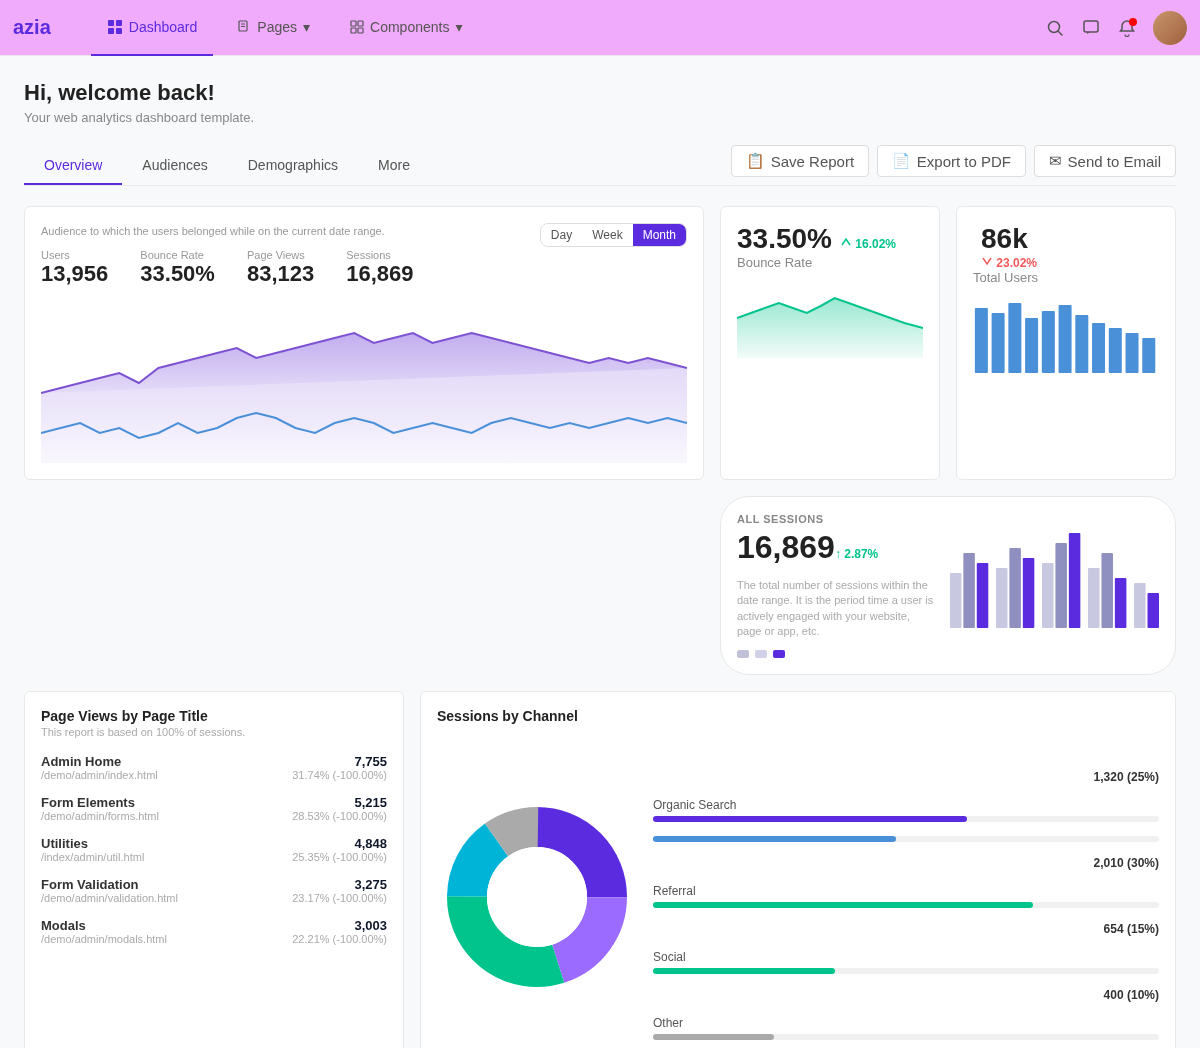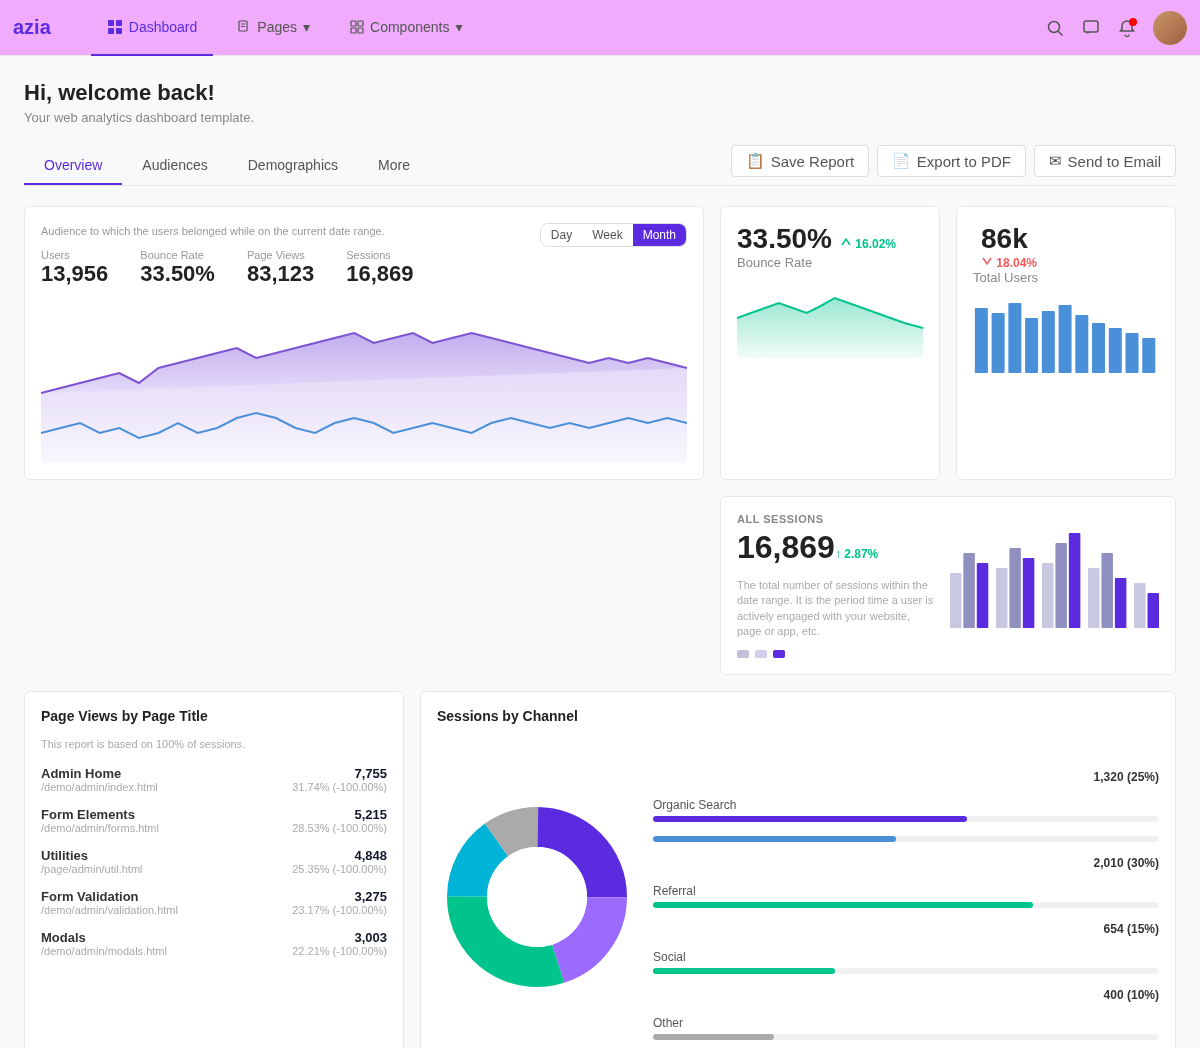--- a/index.html
+++ b/index.html
@@ -74,21 +74,21 @@
     .sessions-label { font-size: 11px; font-weight: 700; color: #888; text-transform: uppercase; letter-spacing: 0.5px; }
     .sessions-value { font-size: 32px; font-weight: 700; color: #222; margin: 4px 0; }
     .sessions-change { font-size: 12px; color: #00c48c; font-weight: 600; }
     .sessions-desc { font-size: 11px; color: #aaa; margin-top: 8px; line-height: 1.4; }
     .legend-row { display: flex; gap: 6px; margin-top: 10px; }
     .legend-dot { width: 12px; height: 8px; border-radius: 2px; }
 
     
     .bottom-grid { display: grid; grid-template-columns: 380px 1fr; gap: 16px; margin-bottom: 24px; }
     .page-views-card {}
-    .pv-title { font-size: 14px; font-weight: 700; color: #222; margin-bottom: 14px; }
+    .pv-title { font-size: 14px; font-weight: 700; color: #222; margin-bottom: 2px; }
     .pv-subtitle { font-size: 11px; color: #aaa; margin-bottom: 16px; }
     .pv-row { margin-bottom: 14px; }
     .pv-row-header { display: flex; justify-content: space-between; }
     .pv-page-name { font-size: 13px; font-weight: 700; color: #333; }
     .pv-value { font-size: 13px; font-weight: 700; color: #0f172a; }
     .pv-page-path { font-size: 11px; color: #aaa; }
     .pv-page-pct { font-size: 11px; color: #aaa; }
     .channels-title { font-size: 14px; font-weight: 700; color: #222; margin-bottom: 16px; }
     .donut-wrapper { display: flex; justify-content: center; align-items: center; flex: 0 0 220px; }
     .channel-list { flex: 1; padding-top: 30px; }
@@ -273,21 +273,21 @@
       </div>
     </div>
 
     <div class="card stat-card">
       <div style="display:flex; align-items:baseline;flex-direction:column;">
         <span class="stat-main-value">86k</span>
         <span class="stat-change down">
           <svg width="12" height="12" viewBox="0 0 12 12">
               <polyline points="2,3 6,9 10,3" fill="none" stroke="#f25a5a" stroke-width="1.5"></polyline>
             </svg>
-          <span>18.04%</span>
+          <span>23.02%</span>
         </span>
       </div>
       <div class="stat-label">Total Users</div>
 
       <div class="mini-chart">
         <svg viewBox="0 0 200 80" class="chart-svg" preserveAspectRatio="none">
           <rect x="2" y="15" width="14" height="65" fill="#4a90d9" rx="1"></rect>
           <rect x="20" y="20" width="14" height="60" fill="#4a90d9" rx="1"></rect>
           <rect x="38" y="10" width="14" height="70" fill="#4a90d9" rx="1"></rect>
           <rect x="56" y="25" width="14" height="55" fill="#4a90d9" rx="1"></rect>
@@ -295,21 +295,21 @@
           <rect x="92" y="12" width="14" height="68" fill="#4a90d9" rx="1"></rect>
           <rect x="110" y="22" width="14" height="58" fill="#4a90d9" rx="1"></rect>
           <rect x="128" y="30" width="14" height="50" fill="#4a90d9" rx="1"></rect>
           <rect x="146" y="35" width="14" height="45" fill="#4a90d9" rx="1"></rect>
           <rect x="164" y="40" width="14" height="40" fill="#4a90d9" rx="1"></rect>
           <rect x="182" y="45" width="14" height="35" fill="#4a90d9" rx="1"></rect>
         </svg>
       </div>
     </div>
 
-    <div class="card" style="grid-column: 2 / 4;">
+    <div class="card" style="grid-column: 2 / 4; border-radius: 29px;">
       <div class="sessions-grid">
         <div class="sessions-left">
           <div class="sessions-label">ALL SESSIONS</div>
           <div style="display:flex; align-items:baseline;">
             <div class="sessions-value">16,869</div>
             <span class="sessions-change">
               ↑ <span>2.87%</span>
             </span>
           </div>
           <div class="sessions-desc">The total number of sessions within the date range. It is the period time a user is actively engaged with your website, page or app, etc.</div>
@@ -367,21 +367,21 @@
             <span class="pv-page-path">/demo/admin/forms.html</span>
             <span class="pv-page-pct">28.53% (-100.00%)</span>
           </div>
         </div>
         <div class="pv-row">
           <div class="pv-row-header">
             <span class="pv-page-name">Utilities</span>
             <span class="pv-value">4,848</span>
           </div>
           <div style="display:flex; justify-content:space-between;">
-            <span class="pv-page-path">/page/admin/util.html</span>
+            <span class="pv-page-path">/index/admin/util.html</span>
             <span class="pv-page-pct">25.35% (-100.00%)</span>
           </div>
         </div>
         <div class="pv-row">
           <div class="pv-row-header">
             <span class="pv-page-name">Form Validation</span>
             <span class="pv-value">3,275</span>
           </div>
           <div style="display:flex; justify-content:space-between;">
             <span class="pv-page-path">/demo/admin/validation.html</span>

